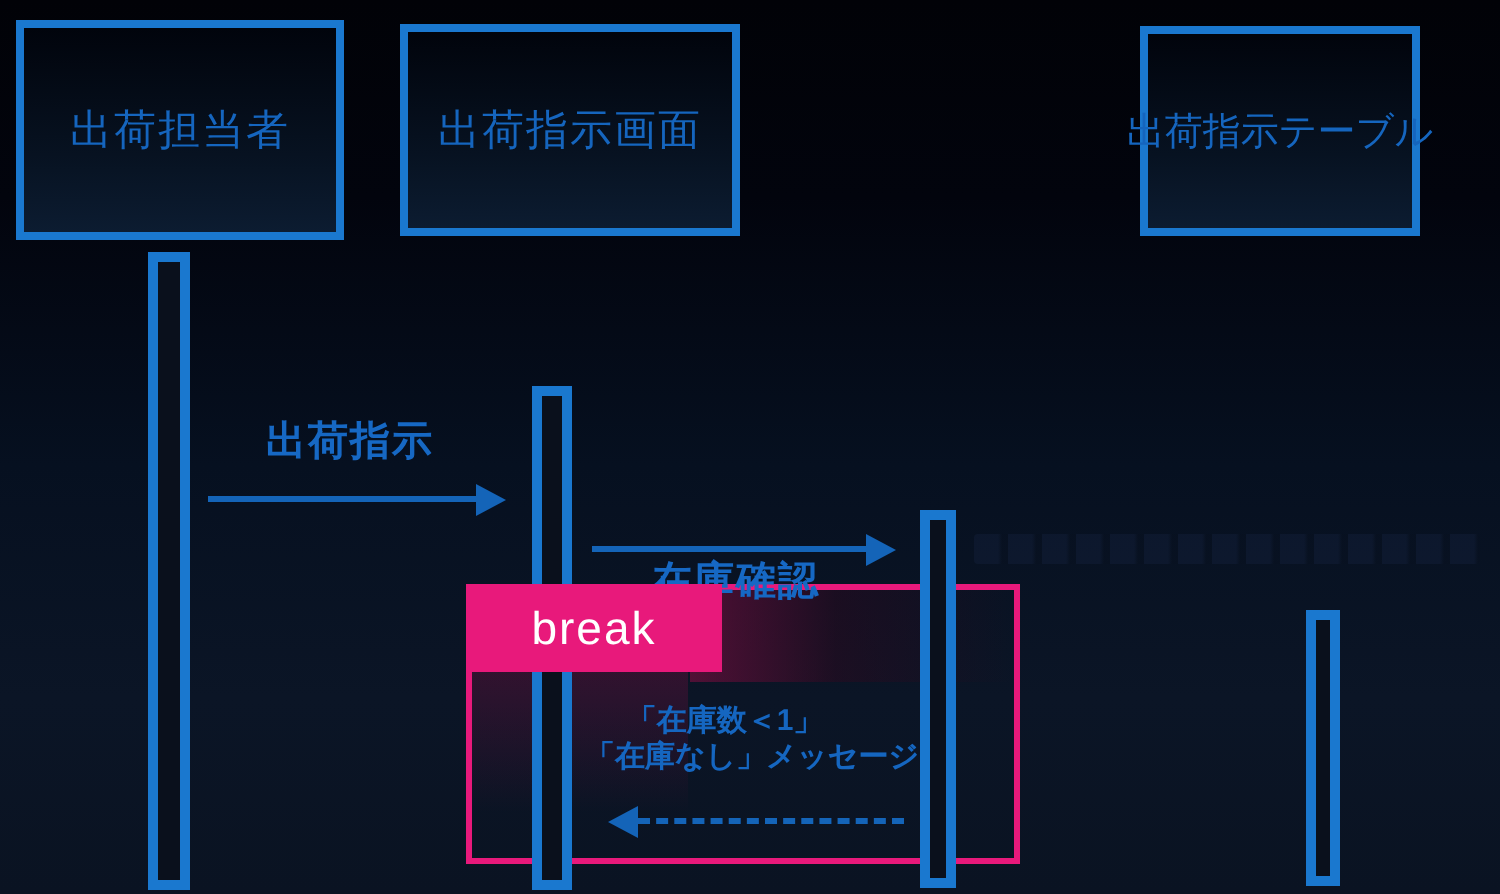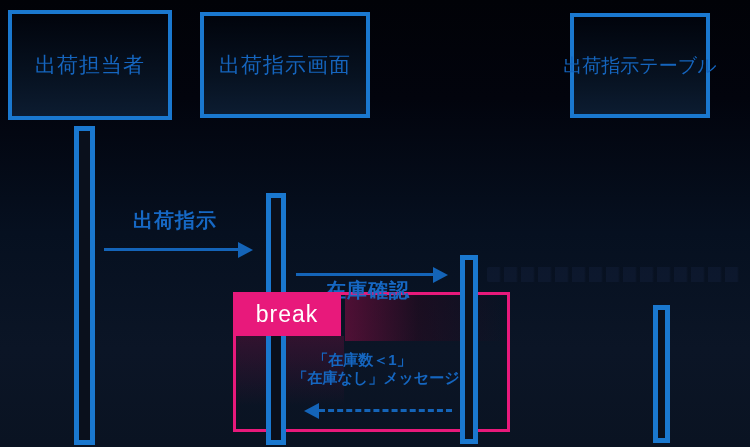--- a/index.html
+++ b/index.html
@@ -61,21 +61,21 @@
     position:absolute;left:345px;top:295px;width:162px;height:46px;
     background:linear-gradient(90deg,rgba(150,12,70,0.50) 0%,rgba(60,4,28,0.35) 45%,rgba(0,0,0,0) 100%);
     z-index:1;
   }
   #break-glow-down{
     position:absolute;left:236px;top:336px;width:108px;height:70px;
     background:linear-gradient(180deg,rgba(150,12,70,0.28) 0%,rgba(0,0,0,0) 100%);
     z-index:1;
   }
   #break-label{
-    position:absolute;left:233px;top:292px;width:108px;height:44px;
+    position:absolute;left:233px;top:292px;width:128px;height:44px;
     background:#e8197b;color:#ffffff;
     display:flex;align-items:center;justify-content:center;
     font-size:23px;font-weight:400;letter-spacing:1px;z-index:4;
   }
   .frag-text{
     position:absolute;color:#1566c0;font-weight:700;font-size:15px;
     text-align:center;white-space:nowrap;z-index:3;letter-spacing:0;
   }
   #faint-row{
     position:absolute;left:487px;top:267px;width:253px;height:15px;

